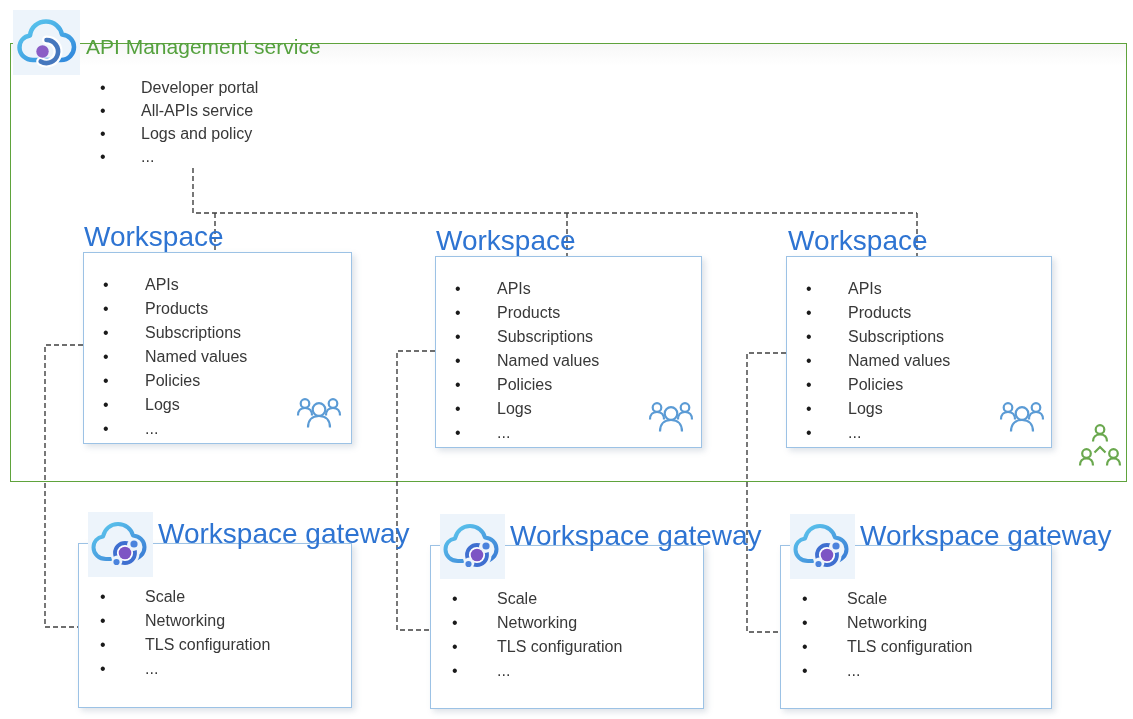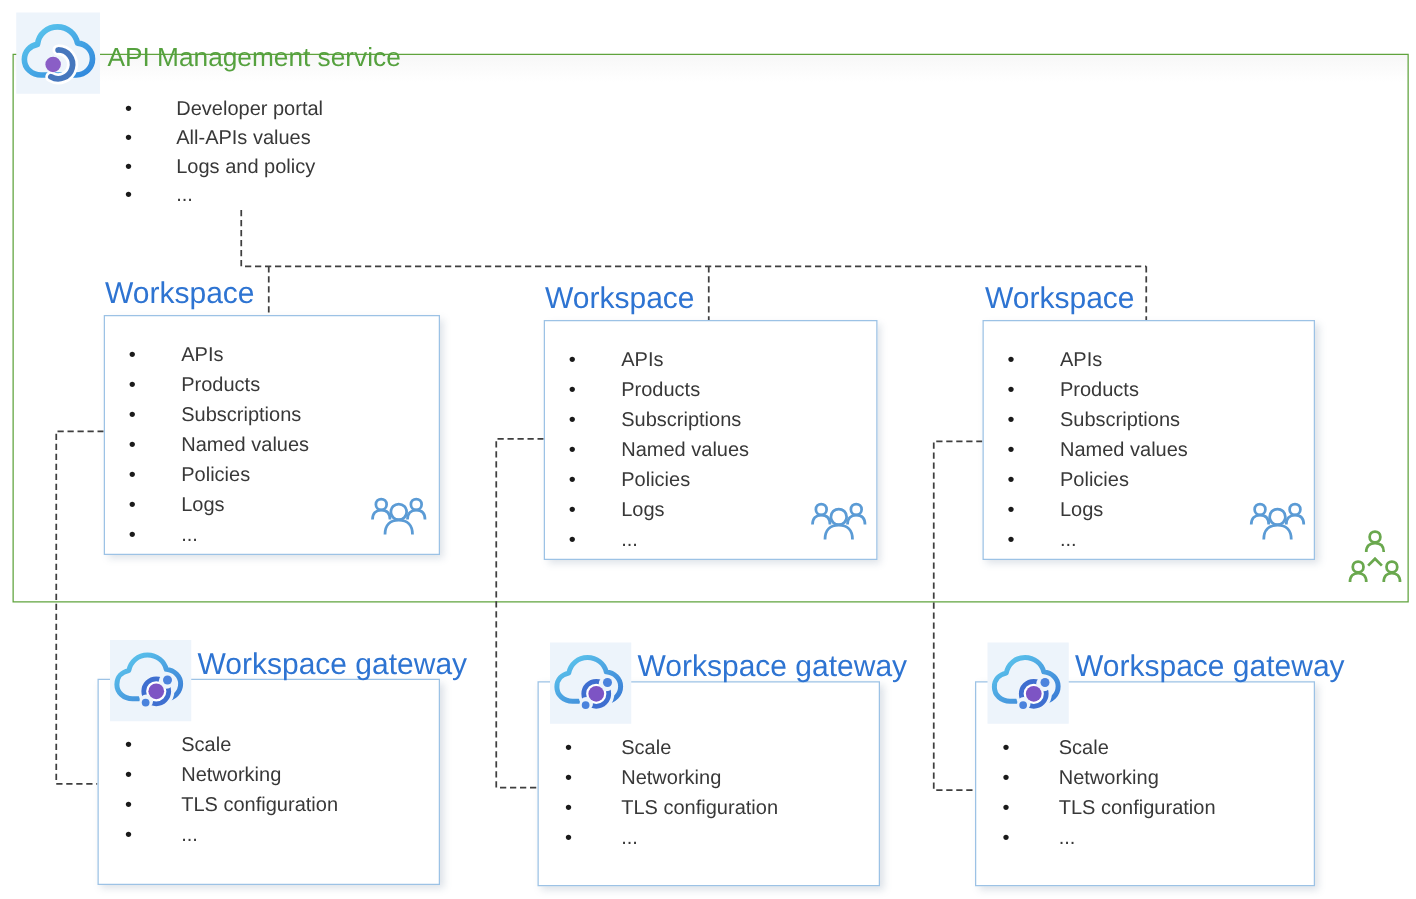--- a/index.html
+++ b/index.html
@@ -7,21 +7,21 @@
     position:relative;width:1133px;height:719px;background:#ffffff;overflow:hidden;
     font-family:"Liberation Sans", sans-serif;
   }
   .abs{position:absolute;}
   .green-box{
     position:absolute;left:10px;top:43px;width:1115px;height:437px;
     border:1.5px solid #5fa33c;background:linear-gradient(to bottom, rgba(120,120,120,0.06), rgba(255,255,255,0) 22px);
   }
   .iconsq{position:absolute;background:#edf4fb;}
   .gtitle{position:absolute;color:#55a13e;font-size:21px;white-space:nowrap;}
-  .btitle{position:absolute;color:#2e74d2;font-size:24px;white-space:nowrap;}
+  .btitle{position:absolute;color:#2e74d2;font-size:28px;white-space:nowrap;}
   .card{
     position:absolute;background:#ffffff;border:1px solid #9cc2e5;
     box-shadow:3px 3px 6px rgba(100,125,150,0.22);
   }
   .list{position:absolute;}
   .row{display:flex;align-items:baseline;font-size:16px;color:#383838;}
   .row .dot{flex:0 0 auto;color:#1a1a1a;}
   .svc .row{line-height:23px;}
   .ws .row, .gw .row{line-height:24px;}
   .svc .dot{width:41px;}
@@ -65,21 +65,21 @@
   </div>
 
   <div class="gtitle" style="left:86px;top:11px;margin-top:24px;">API Management service</div>
   <div class="list svc" style="left:100px;top:76px;">
     <div class="row">
         <span class="dot">•</span>
         <span>Developer portal</span>
       </div>
     <div class="row">
         <span class="dot">•</span>
-        <span>All-APIs values</span>
+        <span>All-APIs service</span>
       </div>
     <div class="row">
         <span class="dot">•</span>
         <span>Logs and policy</span>
       </div>
     <div class="row">
         <span class="dot">•</span>
         <span>...</span>
       </div>
   </div>

